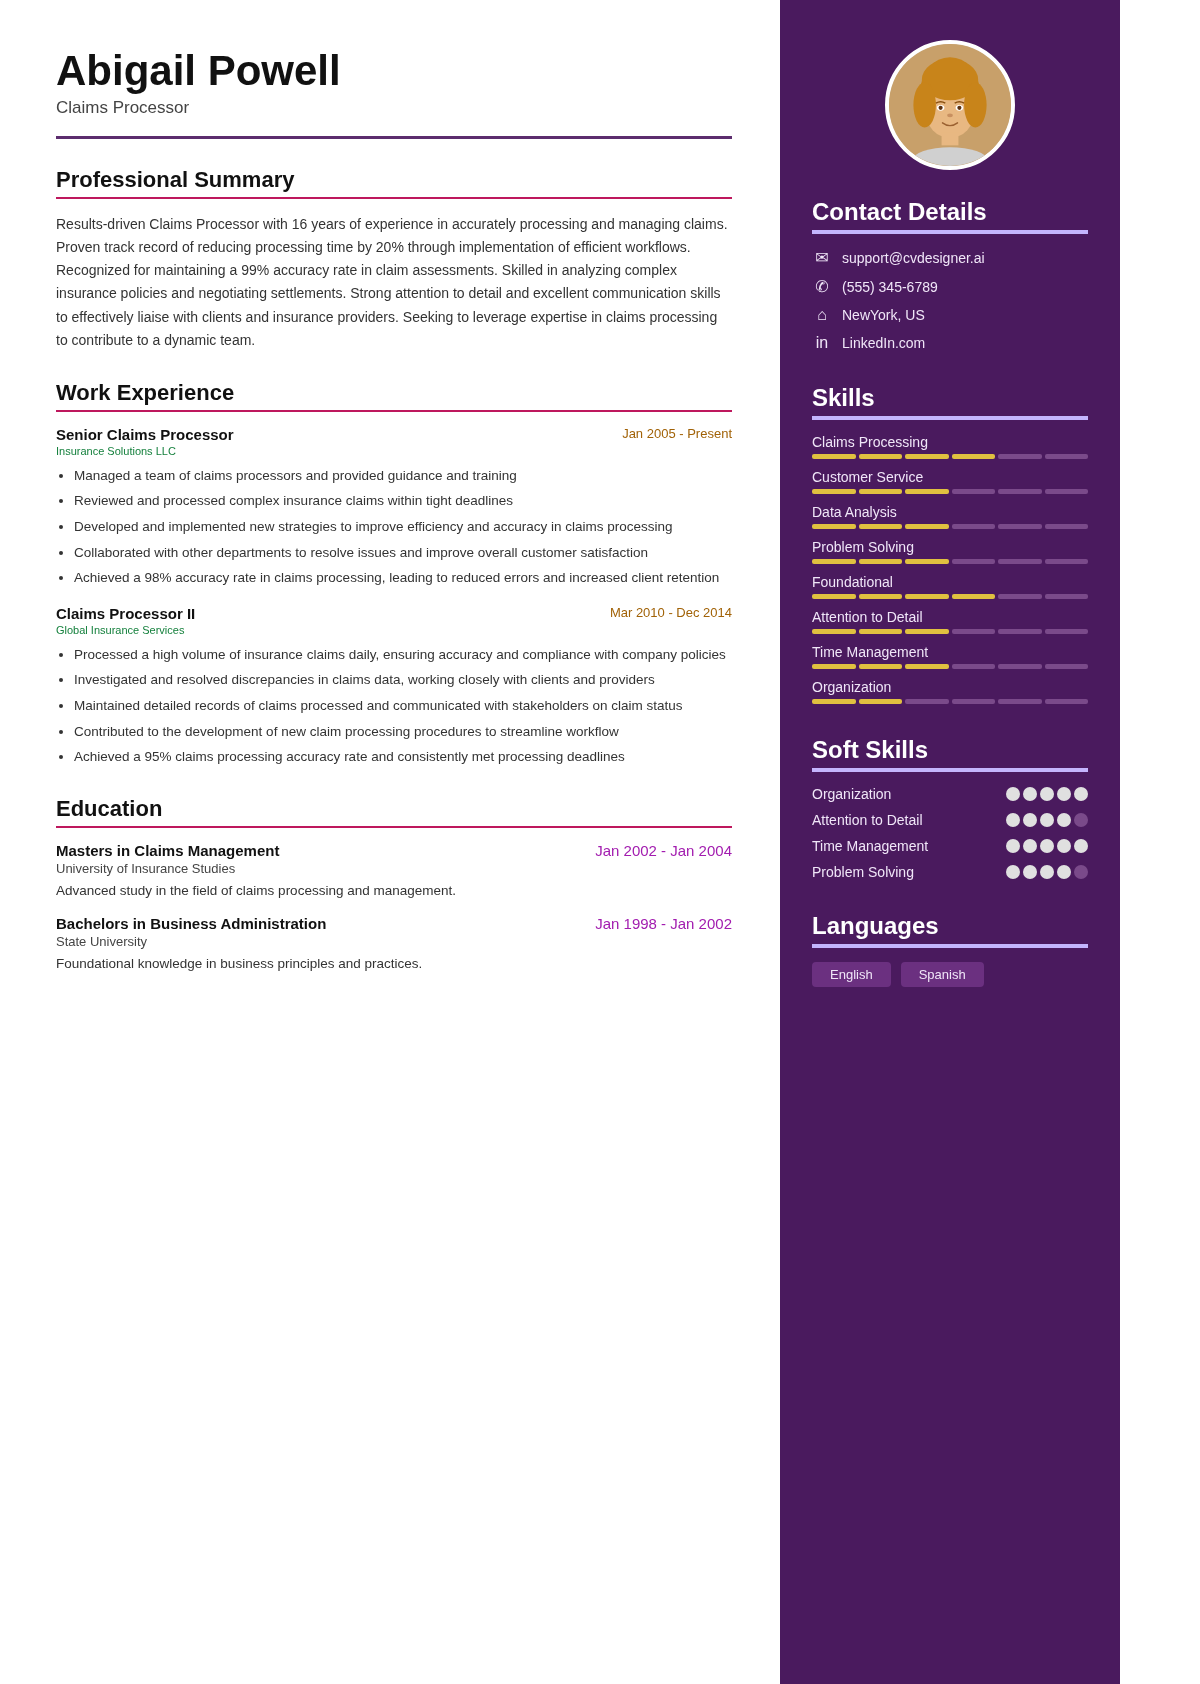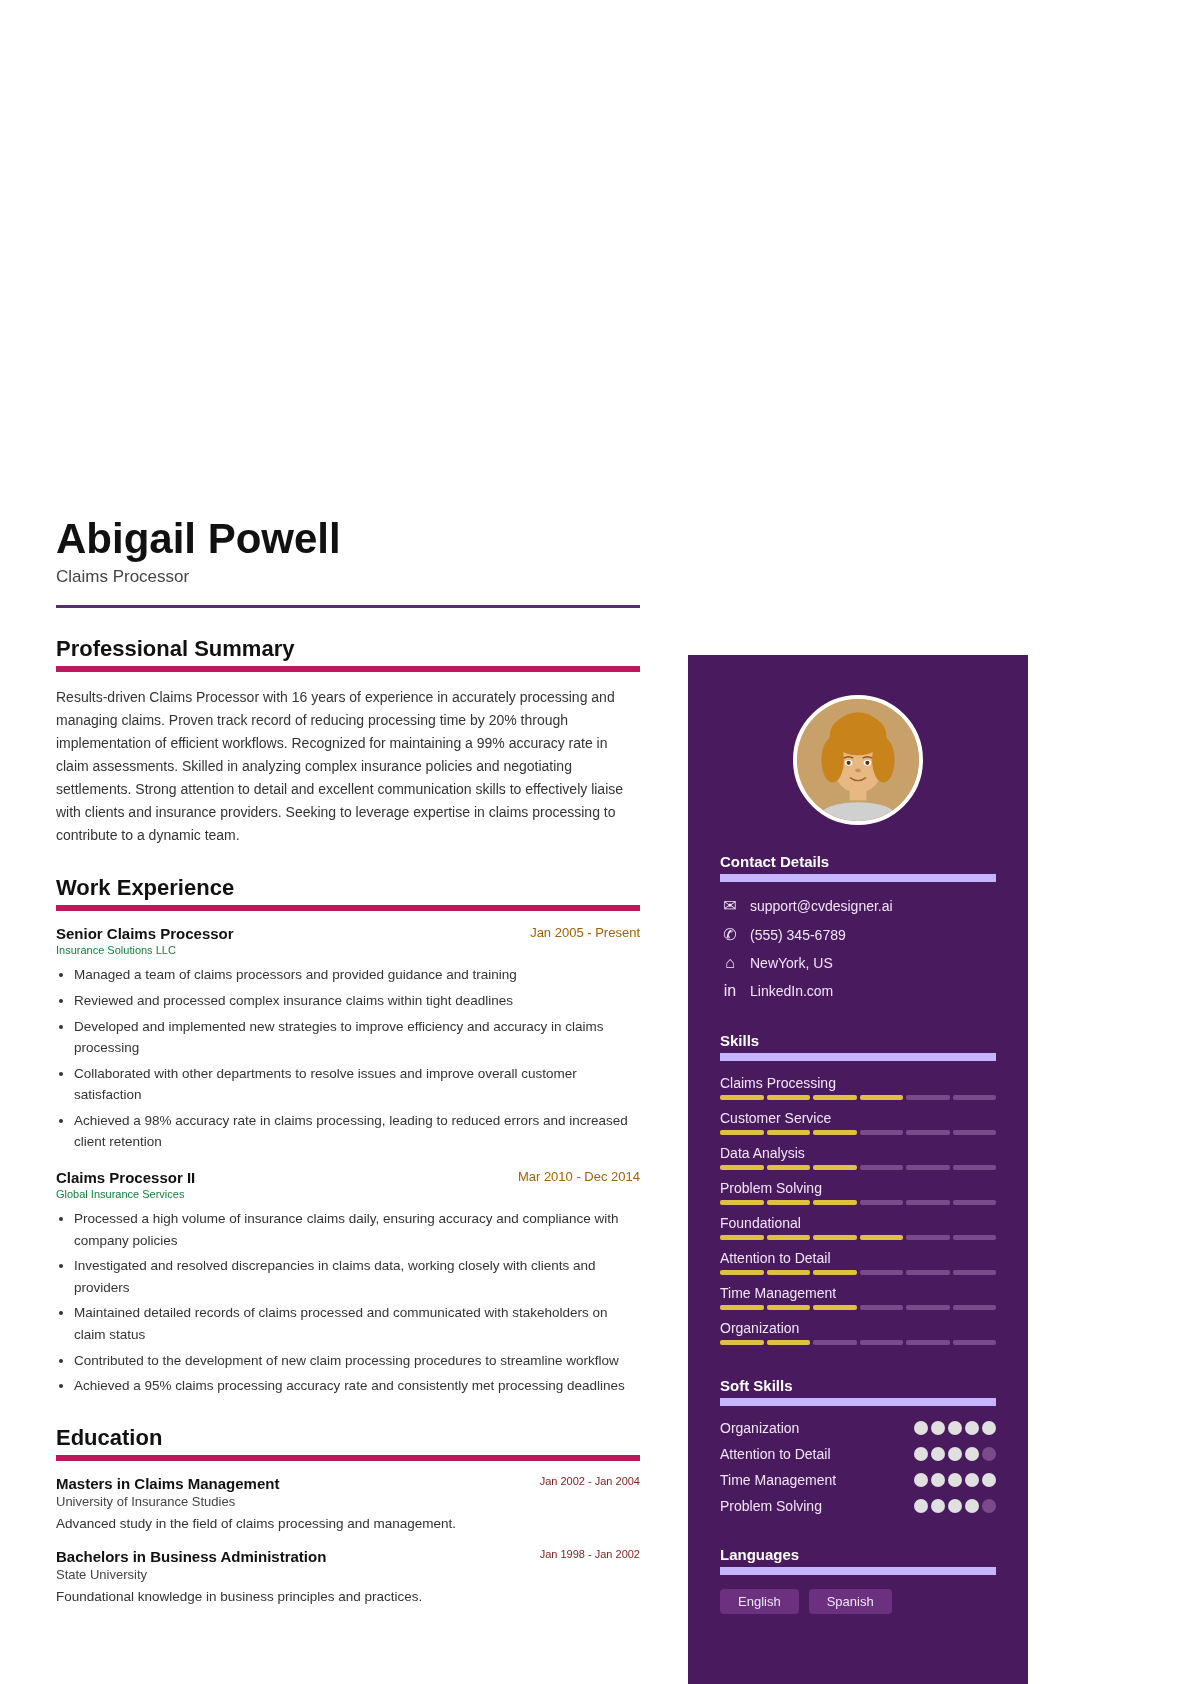--- a/index.html
+++ b/index.html
@@ -6,23 +6,22 @@
     body {
       font-family: Arial, sans-serif;
       font-size: 14px;
       color: #222;
       background: #fff;
       width: 1200px;
       min-height: 1684px;
     }
     .resume-container {
       display: flex;
-      width: 1028px;
+      width: 1120px;
       min-height: 1684px;
-      align-items: flex-end;
     }
     
     .left-col {
       flex: 1;
       padding: 48px 48px 48px 56px;
       background: #fff;
     }
     .name-title {
       margin-bottom: 18px;
     }
@@ -41,21 +40,21 @@
       border: none;
       border-top: 3px solid #5c2d6e;
       margin-bottom: 28px;
       margin-top: 14px;
       width: 100%;
     }
     .section-title {
       font-size: 22px;
       font-weight: 700;
       color: #111;
-      border-bottom: 6px solid #be185d;
+      border-bottom: 2px solid #be185d;
       padding-bottom: 4px;
       margin-bottom: 14px;
     }
     .summary-text {
       font-size: 14px;
       color: #333;
       line-height: 1.65;
       margin-bottom: 28px;
     }
     .work-section, .edu-section {
@@ -99,22 +98,22 @@
       justify-content: space-between;
       align-items: flex-start;
       margin-bottom: 2px;
     }
     .edu-degree {
       font-size: 15px;
       font-weight: 700;
       color: #111;
     }
     .edu-dates {
-      font-size: 11px;
-      color: #7f1d1d;
+      font-size: 15px;
+      color: #a21caf;
       white-space: nowrap;
       margin-left: 16px;
     }
     .edu-school {
       font-size: 13px;
       color: #444;
       margin-bottom: 4px;
     }
     .edu-desc {
       font-size: 13.5px;
@@ -149,24 +148,24 @@
       justify-content: center;
       border: 4px solid #fff;
     }
     
     .right-section {
       width: 100%;
       padding: 0 32px;
       margin-bottom: 22px;
     }
     .right-section-title {
-      font-size: 15px;
+      font-size: 24px;
       font-weight: 700;
       color: #fff;
-      border-bottom: 8px solid #c4b5fd;
+      border-bottom: 4px solid #c4b5fd;
       padding-bottom: 4px;
       margin-bottom: 14px;
     }
     .contact-item {
       display: flex;
       align-items: center;
       color: #f0e6f8;
       font-size: 14px;
       margin-bottom: 10px;
     }

